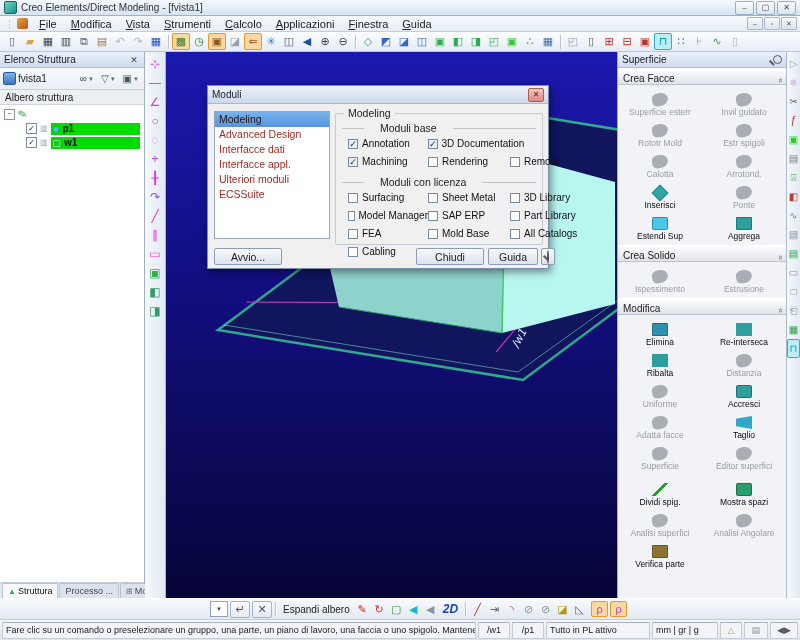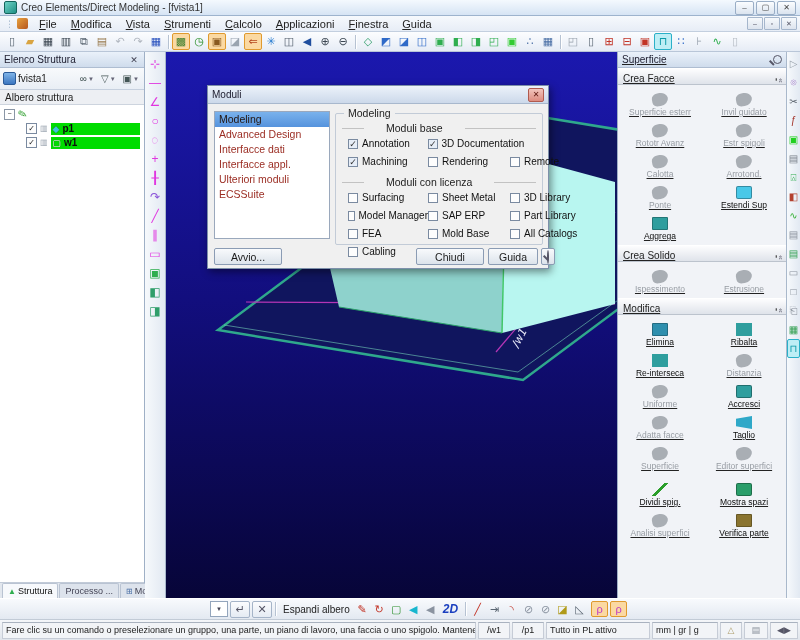--- a/index.html
+++ b/index.html
@@ -66,21 +66,21 @@
   .tree-label{font-weight:bold;color:#0c0c0c;}
   .lp-tabs{height:15px;background:#e2e7ee;border-top:1px solid #c2cbd8;display:flex;align-items:flex-end;padding-left:2px;gap:1px;}
   .lp-tab{height:14px;display:flex;align-items:center;gap:2px;font-size:9px;padding:0 5px;
     background:#dde3ec;border:1px solid #b9c3d2;border-bottom:none;border-radius:2px 2px 0 0;color:#445;white-space:nowrap;}
   .lp-tab.active{background:#f7f9fc;color:#111;}
   .lp-tab .tico{font-size:8px;}
   
   #viewport{position:absolute;left:166px;top:52px;width:451px;height:546px;background:#0a0848;}
   
   #right-panel{position:absolute;left:617px;top:52px;width:169px;height:546px;background:#f1f3f7;
-    border-left:1px solid #9fb0c6;box-sizing:border-box;display:flex;flex-direction:column;overflow:hidden;text-decoration:underline;}
+    border-left:1px solid #9fb0c6;box-sizing:border-box;display:flex;flex-direction:column;overflow:hidden;}
   .rp-sec-hdr{height:15px;background:linear-gradient(#fdfdfe,#dfe3ea);border-top:1px solid #fff;
     border-bottom:1px solid #bcc3cd;display:flex;align-items:flex-end;font-size:10px;color:#222;padding:0 5px;}
   .rp-chev{margin-left:auto;font-size:8px;color:#556;transform:rotate(90deg);letter-spacing:-2px;}
   .rp-grid{display:grid;grid-template-columns:1fr 1fr;padding:2px 0 3px 0;}
   .rp-item{display:flex;flex-direction:column;align-items:center;justify-content:flex-end;height:30px;padding-bottom:1px;}
   .rp-label{font-size:8.5px;white-space:nowrap;line-height:10px;}
   .rp-label.on{color:#0d0d0d;}
   .rp-label.off{color:#979ca3;}
   .shp{width:16px;height:13px;margin-bottom:1px;}
   .shp-blob{border-radius:45% 55% 60% 40%;transform:rotate(-10deg);background-image:linear-gradient(135deg,rgba(255,255,255,.45),rgba(0,0,0,.12));}
@@ -97,21 +97,21 @@
     display:flex;align-items:center;font-size:10px;padding:0 4px;color:#223;}
   .dlg-close{margin-left:auto;width:14px;height:12px;background:linear-gradient(#f2c5bd,#dd8c80);
     border:1px solid #b05a4e;border-radius:2px;font-size:8px;line-height:11px;text-align:center;color:#5e1710;}
   .dlg-body{position:relative;height:166px;}
   .dlg-list{position:absolute;left:6px;top:7px;width:114px;height:126px;background:#fff;
     border:1px solid #9aa8bc;font-size:10.5px;overflow:hidden;}
   .dlg-li{height:15px;line-height:15px;padding-left:4px;color:#9b2d23;white-space:nowrap;}
   .dlg-li.sel{background:linear-gradient(#7ab2ec,#5593dd);color:#23150f;}
   .groupbox{position:absolute;left:127px;top:9px;width:206px;height:130px;border:1px solid #c2cbd7;border-radius:2px;}
   .gb-legend{position:absolute;left:8px;top:-7px;background:#f0f0f0;padding:0 4px;font-size:10.5px;color:#222;}
-  .subhdr{display:flex;align-items:center;gap:22px;margin:8px 6px 3px 6px;}
+  .subhdr{display:flex;align-items:center;gap:16px;margin:8px 6px 3px 6px;}
   .subhdr .l1{width:22px;border-top:1px solid #c2c2c2;}
   .subhdr .l2{flex:1;border-top:1px solid #c2c2c2;}
   .subhdr .t{font-size:10.5px;color:#222;}
   .cbgrid{display:grid;grid-template-columns:80px 82px 1fr;row-gap:5px;margin:2px 0 0 12px;}
   .cbitem{display:flex;align-items:center;gap:4px;height:13px;font-size:10px;color:#111;white-space:nowrap;}
   .cbbox{width:10px;height:10px;border:1px solid #7a8aa0;background:#fdfdfd;font-size:9px;line-height:9px;text-align:center;color:#333;box-sizing:border-box;}
   .cbbox.ck{background:#e6edf7;}
   .dlg-btnrow{position:absolute;left:0;bottom:5px;width:100%;height:17px;}
   .btn{position:absolute;height:17px;background:linear-gradient(#f8fafc,#dce3eb);border:1px solid #8b9cb4;
     border-radius:2px;font-size:10.5px;text-align:center;line-height:16px;color:#1b1b1b;box-sizing:border-box;}
@@ -439,33 +439,37 @@
           <div class="rp-item">
             <div class="shp shp-blob" style="background: rgb(169, 174, 180);"></div>
             <div class="rp-label off">Superficie esterr</div>
           </div>
           <div class="rp-item">
             <div class="shp shp-blob" style="background: rgb(169, 174, 180);"></div>
             <div class="rp-label off">Invil guidato</div>
           </div>
           <div class="rp-item">
             <div class="shp shp-blob" style="background: rgb(169, 174, 180);"></div>
-            <div class="rp-label off">Rototr Avanz</div>
+            <div class="rp-label off">Rototr Mold</div>
           </div>
           <div class="rp-item">
             <div class="shp shp-blob" style="background: rgb(169, 174, 180);"></div>
             <div class="rp-label off">Estr spigoli</div>
           </div>
           <div class="rp-item">
             <div class="shp shp-blob" style="background: rgb(169, 174, 180);"></div>
             <div class="rp-label off">Calotta</div>
           </div>
           <div class="rp-item">
             <div class="shp shp-blob" style="background: rgb(169, 174, 180);"></div>
             <div class="rp-label off">Arrotond.</div>
+          </div>
+          <div class="rp-item">
+            <div class="shp shp-diamond" style="background: rgb(47, 168, 168);"></div>
+            <div class="rp-label on">Inserisci</div>
           </div>
           <div class="rp-item">
             <div class="shp shp-blob" style="background: rgb(169, 174, 180);"></div>
             <div class="rp-label off">Ponte</div>
           </div>
           <div class="rp-item">
             <div class="shp shp-square" style="background: rgb(73, 200, 232);"></div>
             <div class="rp-label on">Estendi Sup</div>
           </div>
           <div class="rp-item">
@@ -491,25 +495,25 @@
           <span>Modifica</span>
           <span class="rp-chev">«</span>
         </div>
         <div class="rp-grid">
           <div class="rp-item">
             <div class="shp shp-cube" style="background: rgb(47, 143, 174);"></div>
             <div class="rp-label on">Elimina</div>
           </div>
           <div class="rp-item">
             <div class="shp shp-flip" style="background: rgb(47, 158, 158);"></div>
+            <div class="rp-label on">Re-interseca</div>
+          </div>
+          <div class="rp-item">
+            <div class="shp shp-flip" style="background: rgb(47, 158, 158);"></div>
             <div class="rp-label on">Ribalta</div>
-          </div>
-          <div class="rp-item">
-            <div class="shp shp-flip" style="background: rgb(47, 158, 158);"></div>
-            <div class="rp-label on">Re-interseca</div>
           </div>
           <div class="rp-item">
             <div class="shp shp-blob" style="background: rgb(169, 174, 180);"></div>
             <div class="rp-label off">Distanzia</div>
           </div>
           <div class="rp-item">
             <div class="shp shp-blob" style="background: rgb(169, 174, 180);"></div>
             <div class="rp-label off">Uniforme</div>
           </div>
           <div class="rp-item">
@@ -538,20 +542,24 @@
             <div class="shp shp-slash" style="background: linear-gradient(135deg, transparent 42%, rgb(42, 158, 42) 42%, rgb(42, 158, 42) 58%, transparent 58%);"></div>
             <div class="rp-label on">Dividi spig.</div>
           </div>
           <div class="rp-item">
             <div class="shp shp-square" style="background: rgb(42, 158, 106);"></div>
             <div class="rp-label on">Mostra spazi</div>
           </div>
           <div class="rp-item">
             <div class="shp shp-blob" style="background: rgb(169, 174, 180);"></div>
             <div class="rp-label off">Analisi superfici</div>
+          </div>
+          <div class="rp-item">
+            <div class="shp shp-blob" style="background: rgb(169, 174, 180);"></div>
+            <div class="rp-label off">Analisi Angolare</div>
           </div>
           <div class="rp-item">
             <div class="shp shp-cube" style="background: rgb(138, 116, 48);"></div>
             <div class="rp-label on">Verifica parte</div>
           </div>
         </div>
       </div>
   </div>
 
   <div class="vstrip" id="right-strip">

